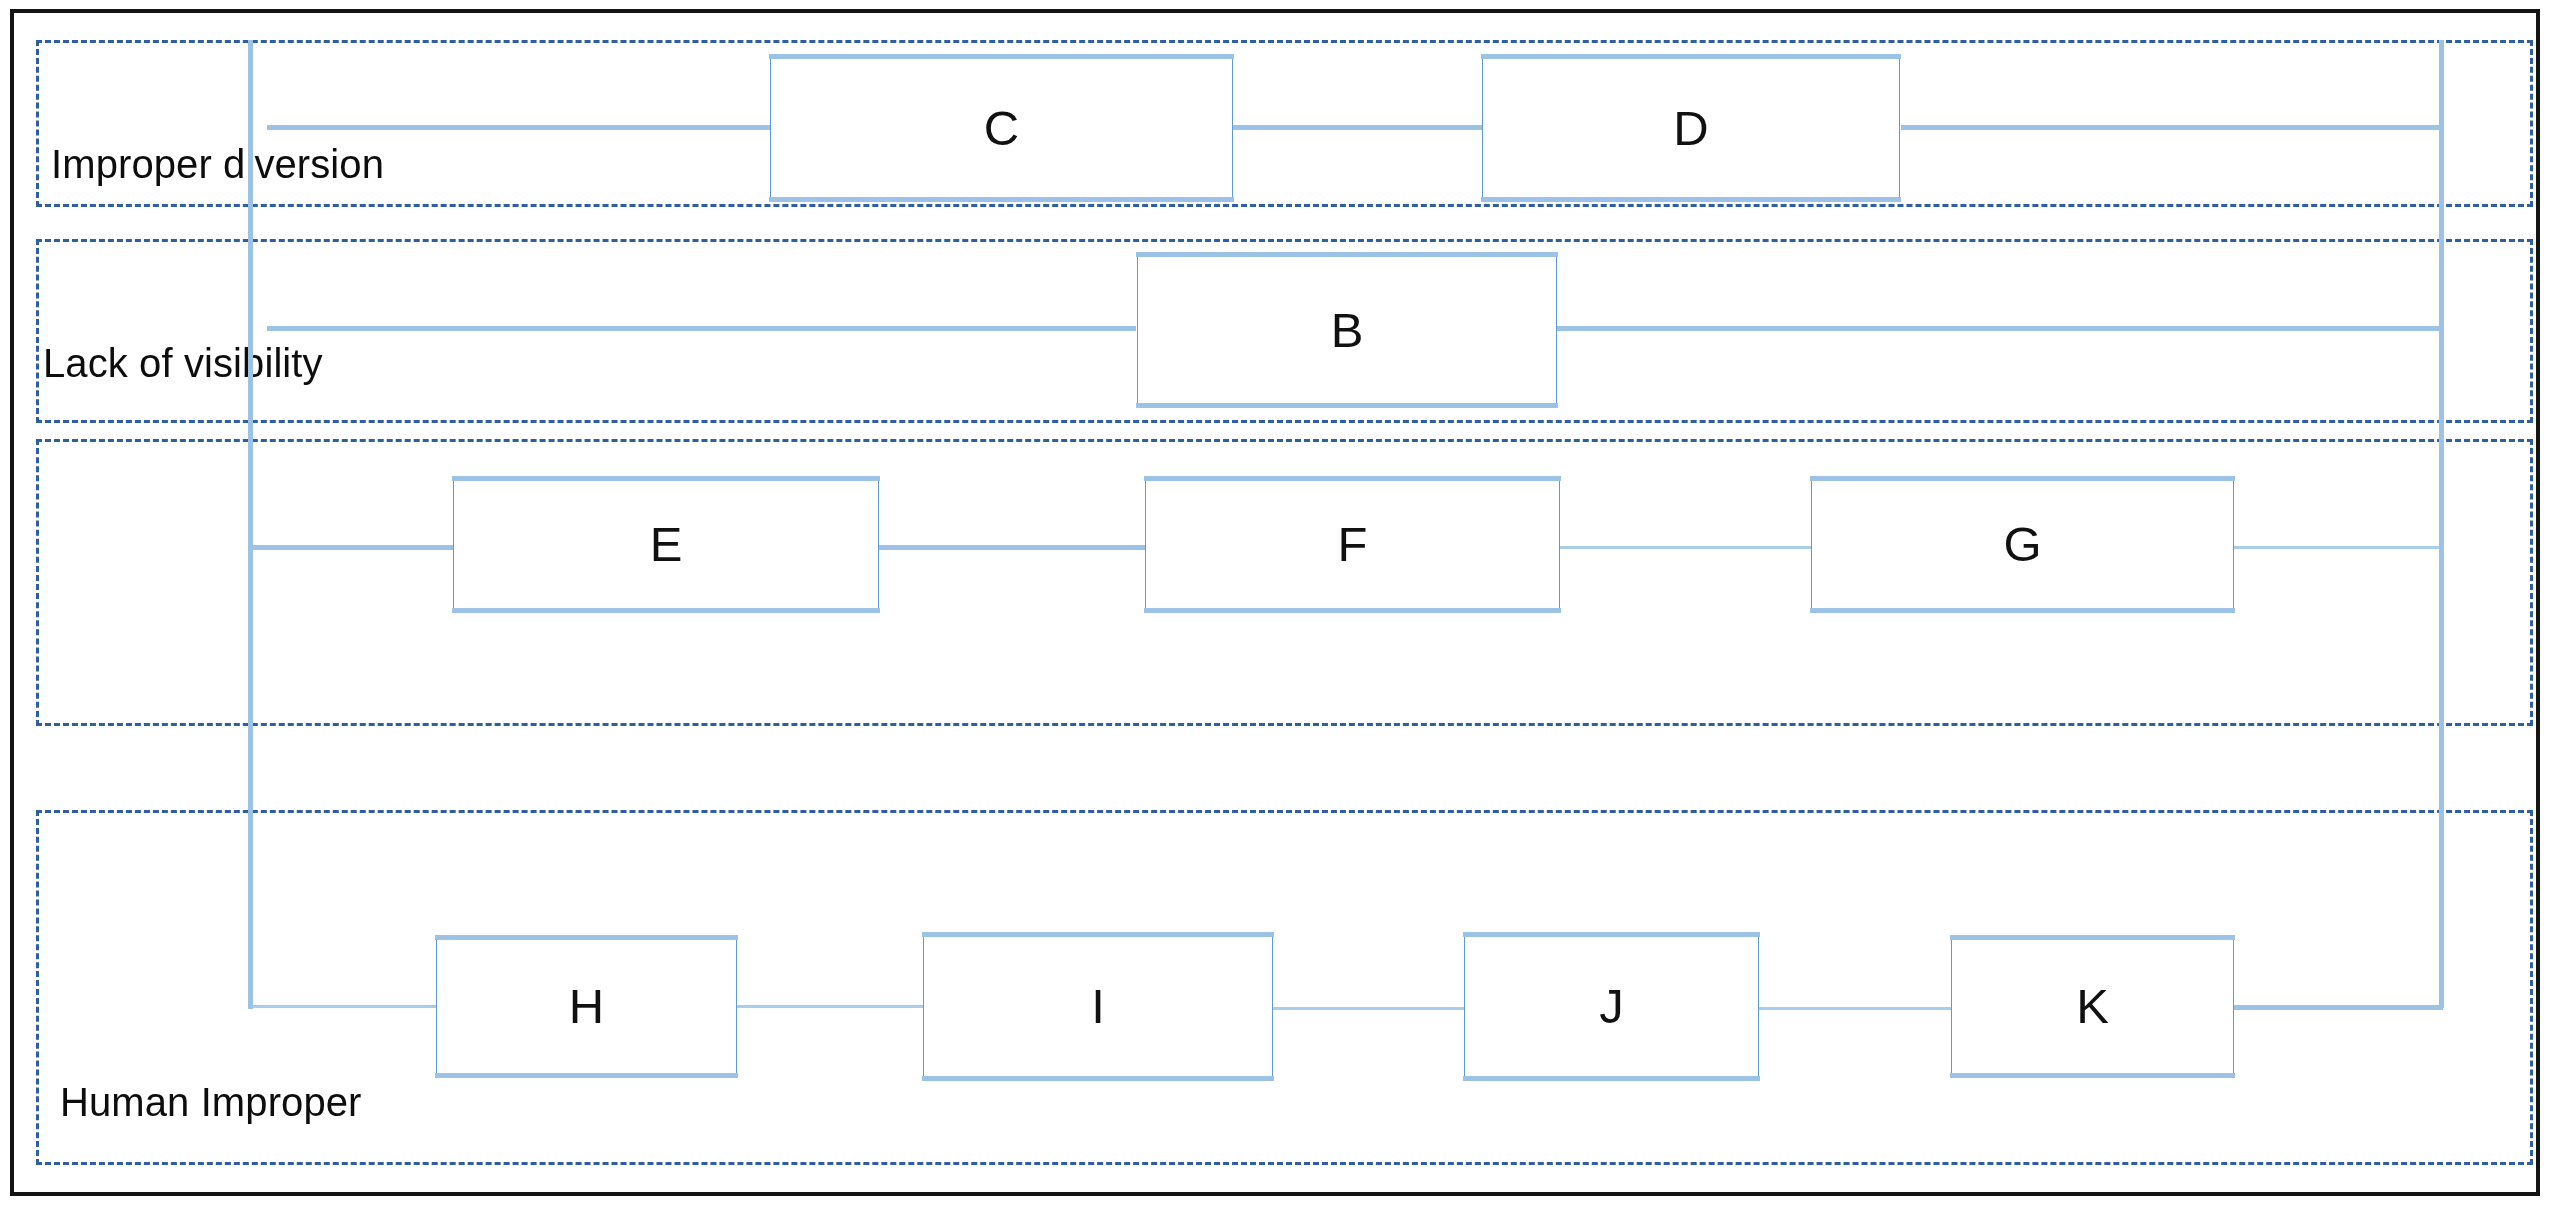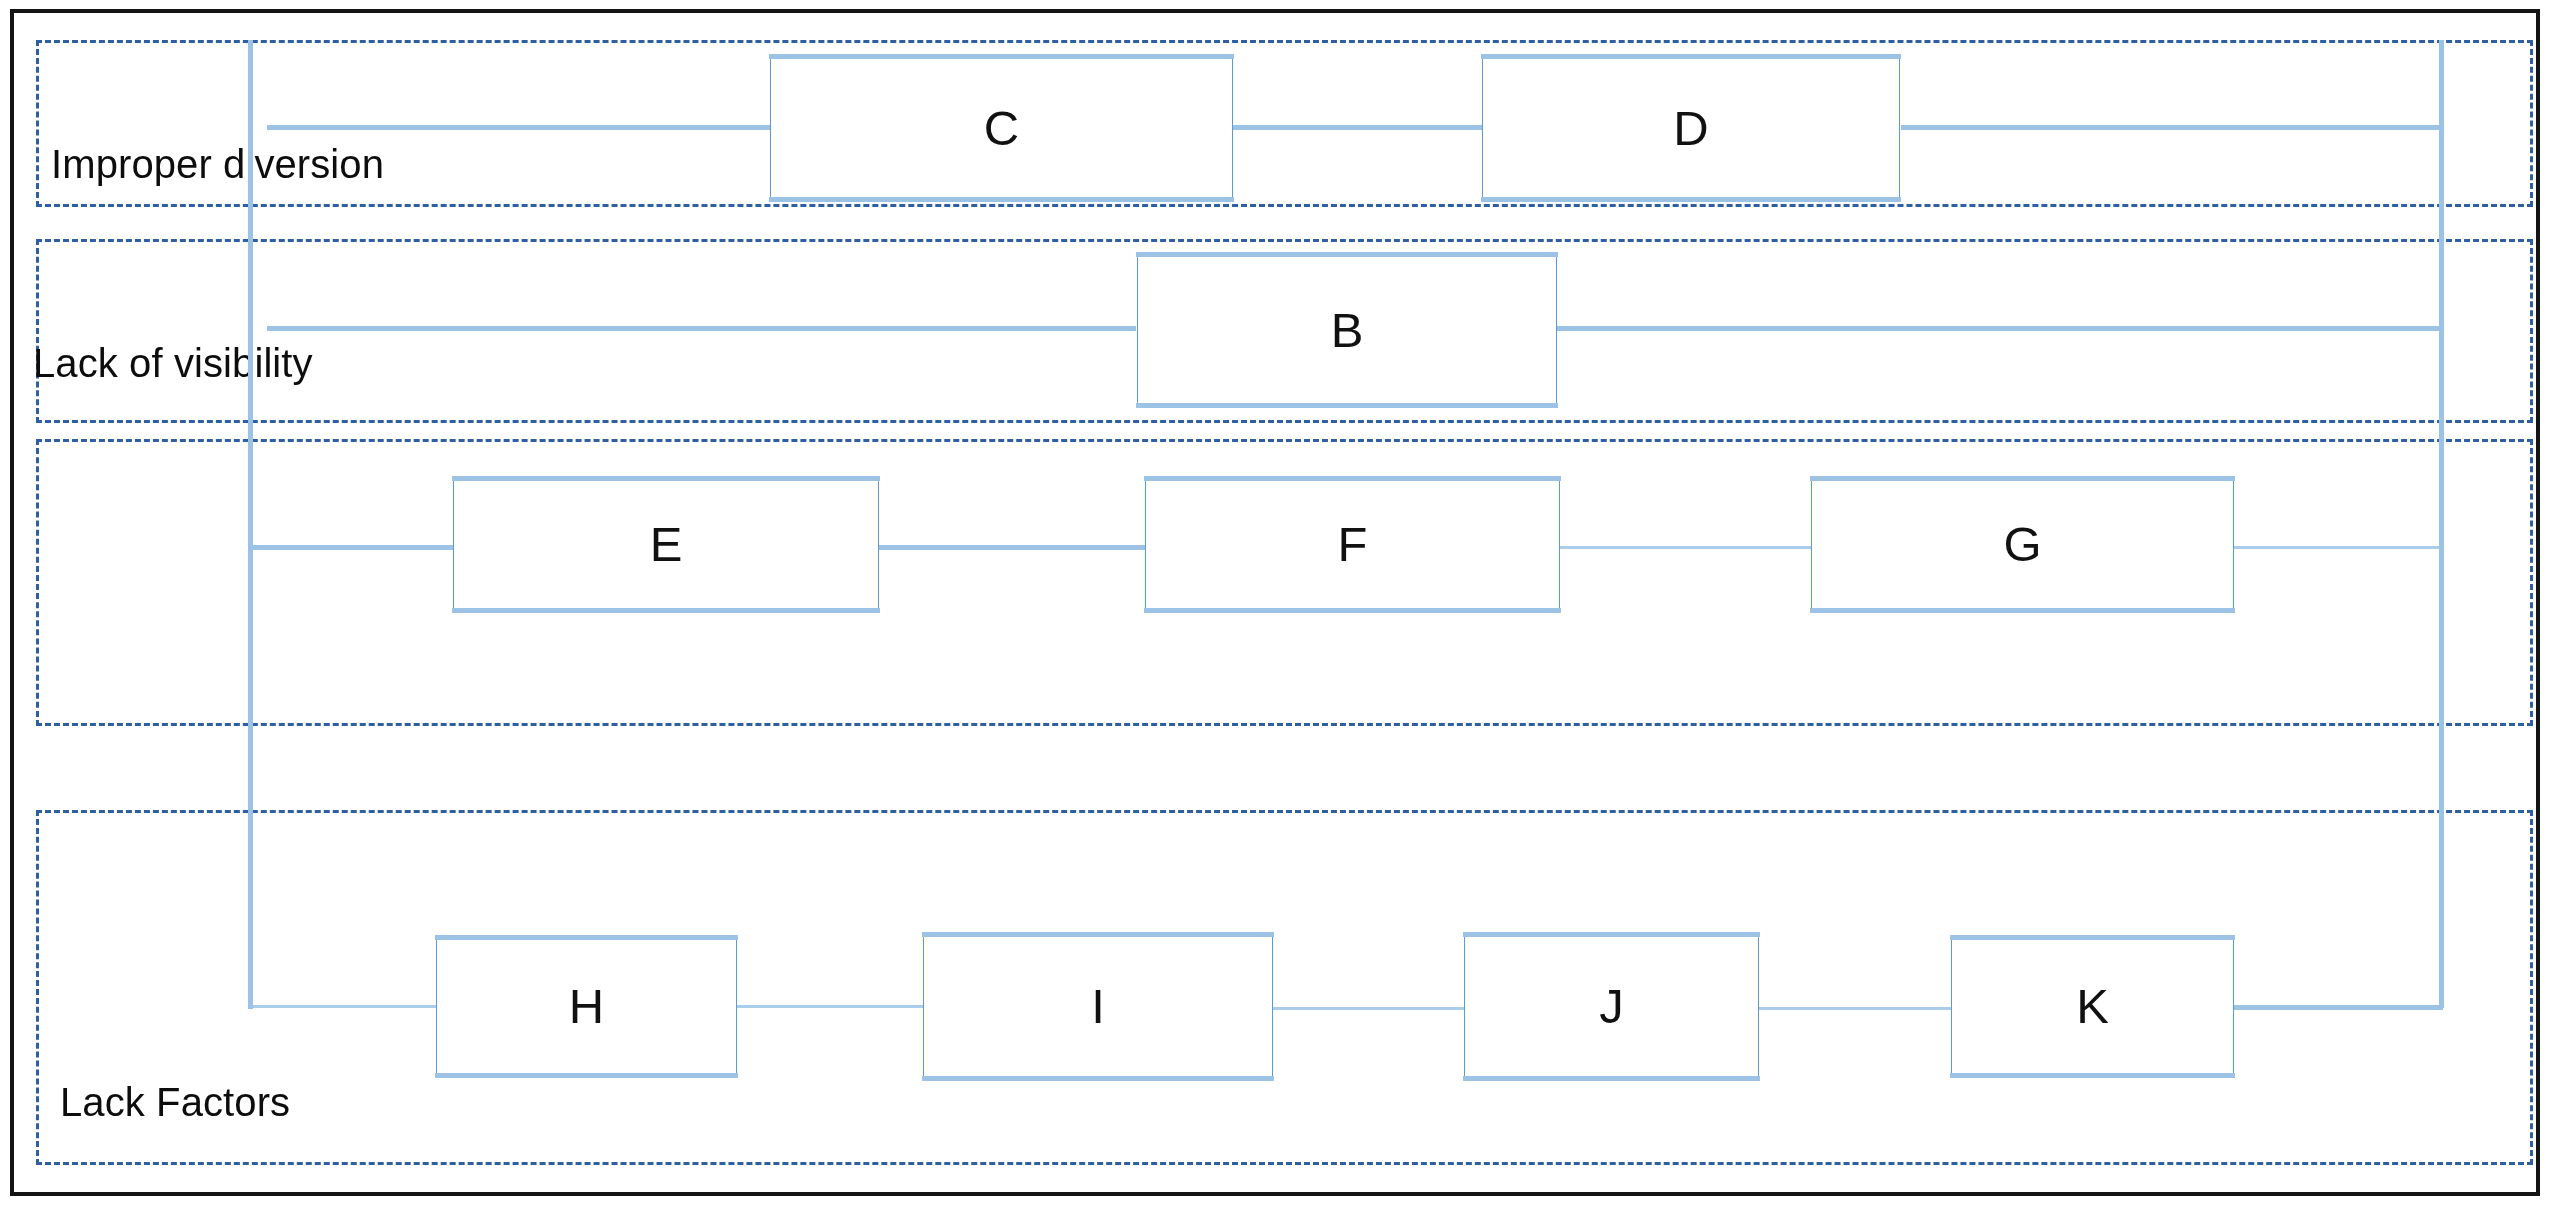--- a/index.html
+++ b/index.html
@@ -102,21 +102,21 @@
   <div class="node" style="left:770px; top:55px; width:463px; height:146px;">
     <span>C</span>
   </div>
 
   <div class="node" style="left:1482px; top:55px; width:418px; height:146px;">
     <span>D</span>
   </div>
 
   <div class="lane" style="left:36px; top:239px; width:2497px; height:184px;"></div>
 
-  <div class="lane-label" style="left:33px; top:343px;">Lack of visibility</div>
+  <div class="lane-label" style="left:43px; top:343px;">Lack of visibility</div>
 
   <div class="hline" style="left:267px; top:326px; width:869px;"></div>
   <div class="hline" style="left:1557px; top:326px; width:885px;"></div>
 
   <div class="node" style="left:1137px; top:253px; width:420px; height:154px;">
     <span>B</span>
   </div>
 
   <div class="lane" style="left:36px; top:439px; width:2497px; height:287px;"></div>
 
@@ -133,21 +133,21 @@
   <div class="node" style="left:1145px; top:477px; width:415px; height:135px;">
     <span>F</span>
   </div>
 
   <div class="node" style="left:1811px; top:477px; width:423px; height:135px;">
     <span>G</span>
   </div>
 
   <div class="lane" style="left:36px; top:810px; width:2497px; height:355px;"></div>
 
-  <div class="lane-label" style="left:60px; top:1082px;">Lack Factors</div>
+  <div class="lane-label" style="left:60px; top:1082px;">Human Improper</div>
 
   <div class="hline thin" style="left:252px; top:1005px; width:186px;"></div>
   <div class="hline thin" style="left:736px; top:1005px; width:187px;"></div>
   <div class="hline thin" style="left:1270px; top:1007px; width:195px;"></div>
   <div class="hline thin" style="left:1758px; top:1007px; width:195px;"></div>
   <div class="hline" style="left:2232px; top:1005px; width:211px;"></div>
 
   <div class="node" style="left:436px; top:936px; width:301px; height:141px;">
     <span>H</span>
   </div>

